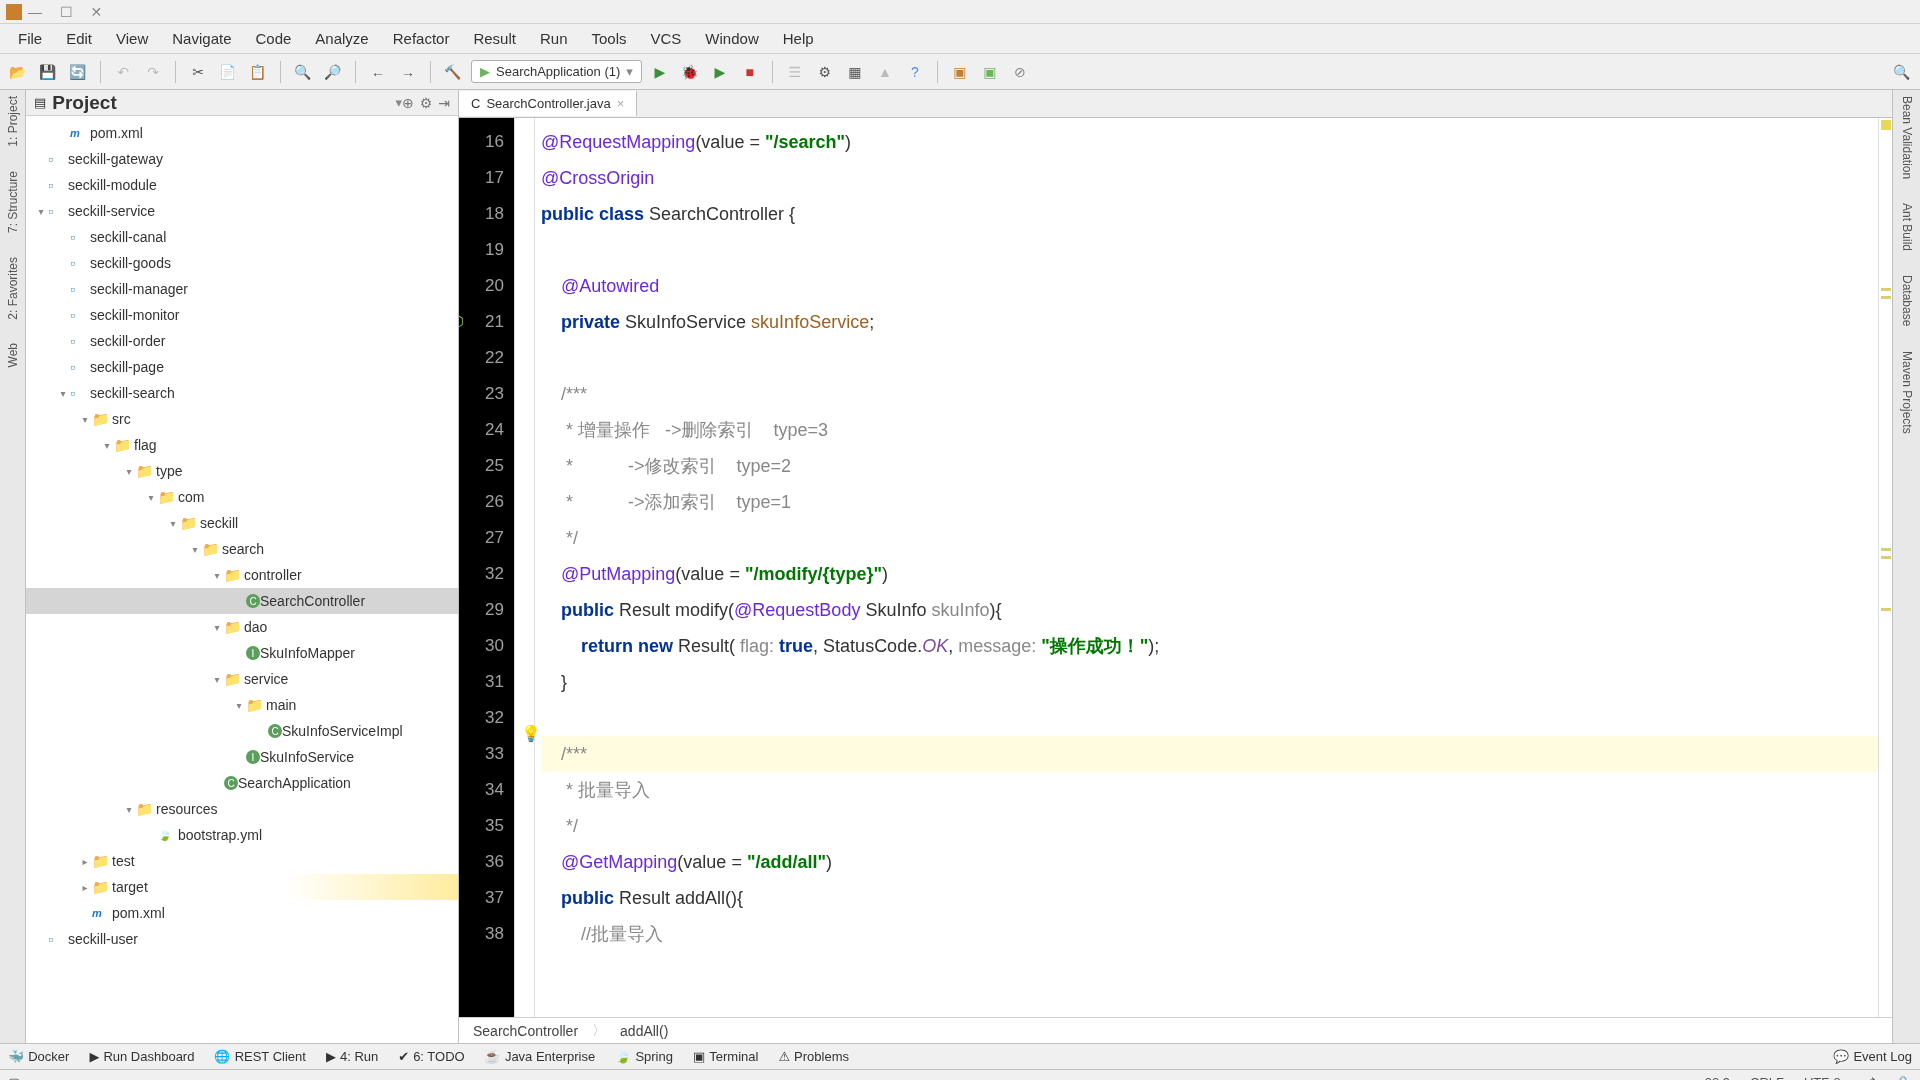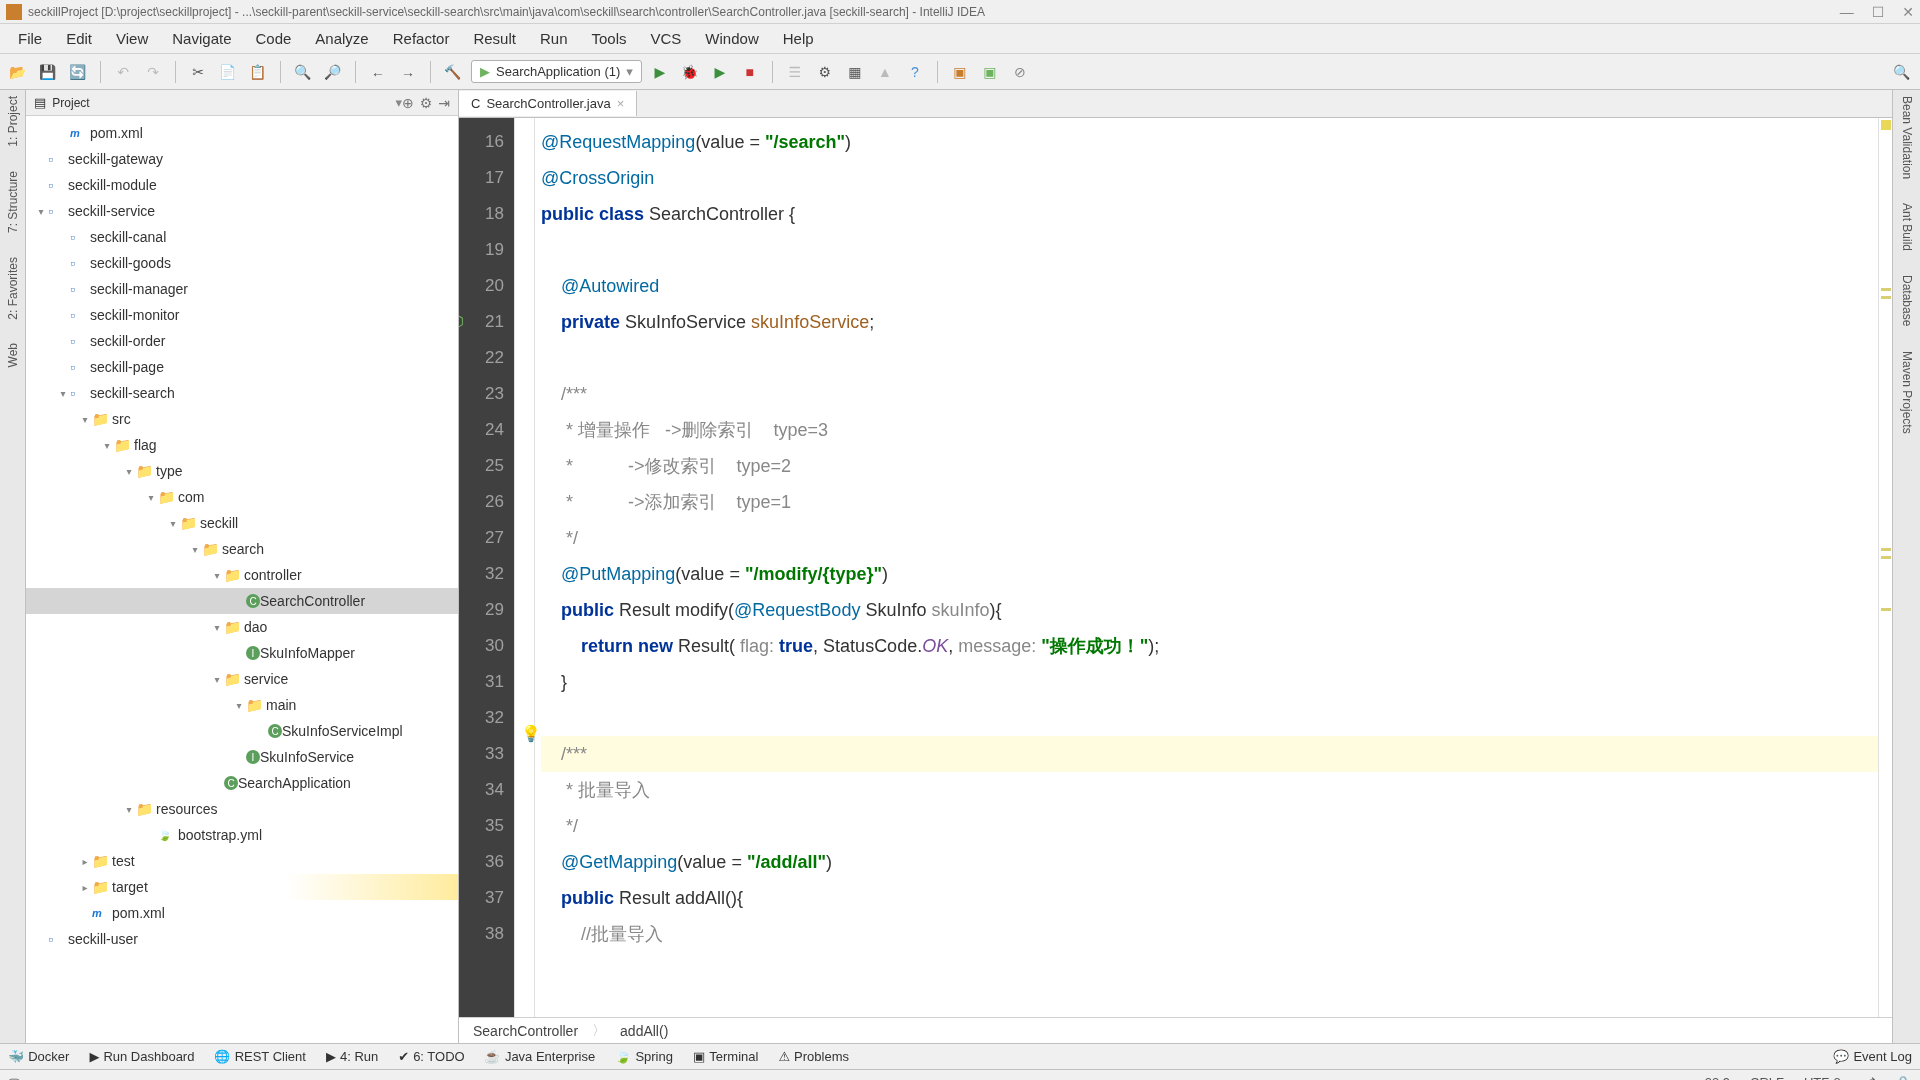--- a/index.html
+++ b/index.html
@@ -23,48 +23,48 @@
 .toolbar .stop { color: #c33; }
 
 .main-area { display: flex; height: 953px; }
 
 .left-rail { width: 26px; background: #e8e8e8; border-right: 1px solid #c0c0c0; display: flex; flex-direction: column; align-items: center; padding-top: 6px; gap: 24px; }
 .left-rail .vtext { writing-mode: vertical-rl; transform: rotate(180deg); font-size: 12px; color: #555; cursor: pointer; display: flex; align-items: center; gap: 4px; }
 
 .project-panel { width: 433px; background: #fff; border-right: 1px solid #c0c0c0; display: flex; flex-direction: column; }
 .project-header { height: 26px; display: flex; align-items: center; padding: 0 8px; border-bottom: 1px solid #d0d0d0; background: #efefef; }
 .project-header .icon { margin-right: 6px; }
-.project-header .title { flex: 1; font-size: 12px; font-weight: normal; }
+.project-header .title { flex: 1; font-size: 19px; font-weight: bold; }
 .project-header .ctrl { color: #777; margin-left: 6px; cursor: pointer; font-size: 14px; }
 .tree { flex: 1; overflow: auto; padding: 4px 0; font-size: 14px; }
 .tree .node { display: flex; align-items: center; height: 26px; padding-right: 8px; cursor: pointer; white-space: nowrap; }
 .tree .node.sel { background: #d5d5d5; }
 .tree .node.hl { background: linear-gradient(to right, #fff 60%, #ffec9e); }
 .tree .arrow { width: 14px; text-align: center; color: #888; font-size: 10px; }
 .tree .folder-icon { width: 16px; display: inline-block; margin-right: 4px; }
 .tree .file-icon { width: 16px; display: inline-block; margin-right: 4px; font-size: 11px; }
 .tree .m-icon { color: #1a78d6; font-style: italic; font-weight: bold; }
 .tree .c-icon { background:#5c9e5c; color:#fff; border-radius:50%; width:14px; height:14px; display:inline-flex; align-items:center; justify-content:center; font-size:10px; }
 .tree .i-icon { background:#5c9e5c; color:#fff; border-radius:50%; width:14px; height:14px; display:inline-flex; align-items:center; justify-content:center; font-size:10px; }
 .tree .sp-icon { color:#6eb35e; }
 
 .editor-area { flex: 1; display: flex; flex-direction: column; background: #fff; }
 .tab-bar { height: 28px; display: flex; align-items: center; border-bottom: 1px solid #c0c0c0; background: #efefef; }
 .tab { padding: 5px 12px; background: #fff; border-right: 1px solid #c0c0c0; display: flex; align-items: center; gap: 6px; font-size: 13px; }
 .tab .close { color: #aaa; cursor: pointer; }
 .code-wrap { flex: 1; display: flex; overflow: hidden; position: relative; }
-.gutter { width: 56px; background: #404040; text-align: right; padding: 6px 10px 0 0; color: #a0a0a0; font-family: "Consolas", monospace; font-size: 17px; line-height: 36px; border-right: 1px solid #e0e0e0; }
+.gutter { width: 56px; background: #000000; text-align: right; padding: 6px 10px 0 0; color: #a0a0a0; font-family: "Consolas", monospace; font-size: 17px; line-height: 36px; border-right: 1px solid #e0e0e0; }
 .gutter .ln { height: 36px; display: flex; align-items: center; justify-content: flex-end; position: relative; }
 .fold-strip { width: 20px; border-right: 1px solid #e0e0e0; background:#fff; }
 .code { flex: 1; font-family: "Consolas", monospace; font-size: 18px; line-height: 36px; padding: 6px 0 0 6px; white-space: pre; color: #333; overflow: hidden; }
 .code .line { height: 36px; }
 .code .line.cur { background: #fffce0; }
 .kw { color: #003399; font-weight: bold; }
 .str { color: #007700; font-weight: bold; }
-.ann { color: #0369a1; }
+.ann { color: #6d28d9; }
 .cmt { color: #888; }
 .prm { color: #888; }
 .id { color: #a06020; }
 .static { color: #7a4c9c; font-style: italic; }
 .bulb { position: absolute; left: 62px; top: 606px; color: #b78a00; font-size: 16px; }
 
 .breadcrumb { height: 26px; border-top: 1px solid #d0d0d0; display: flex; align-items: center; padding: 0 14px; gap: 14px; color: #444; font-size: 14px; background:#fff; }
 .breadcrumb span { cursor: pointer; }
 .breadcrumb .sep2 { color: #bbb; }
 
@@ -78,21 +78,20 @@
 .bottom-tools .event-log { margin-left: auto; display: flex; align-items: center; gap: 4px; cursor: pointer; }
 
 .status-bar { height: 26px; background: #f0f0f0; border-top: 1px solid #c0c0c0; display: flex; align-items: center; padding: 0 8px; font-size: 13px; color: #555; }
 .status-bar .right { margin-left: auto; display: flex; gap: 20px; }
 </style>
 </head>
 <body>
 
 <div class="title-bar">
   <div class="icon"></div>
-  <div class="title">seckillProject [D:\project\seckillproject] - ...\seckill-parent\seckill-service\seckill-search\src\main\java\com\seckill\search\controller\SearchController.java [seckill-search] - IntelliJ IDEA</div>
   <div class="win-ctrl">
     <span>—</span>
     <span>☐</span>
     <span>✕</span>
   </div>
 </div>
 
 <div class="menu-bar" id="menu-bar">
     <span>File</span>
     <span>Edit</span>

